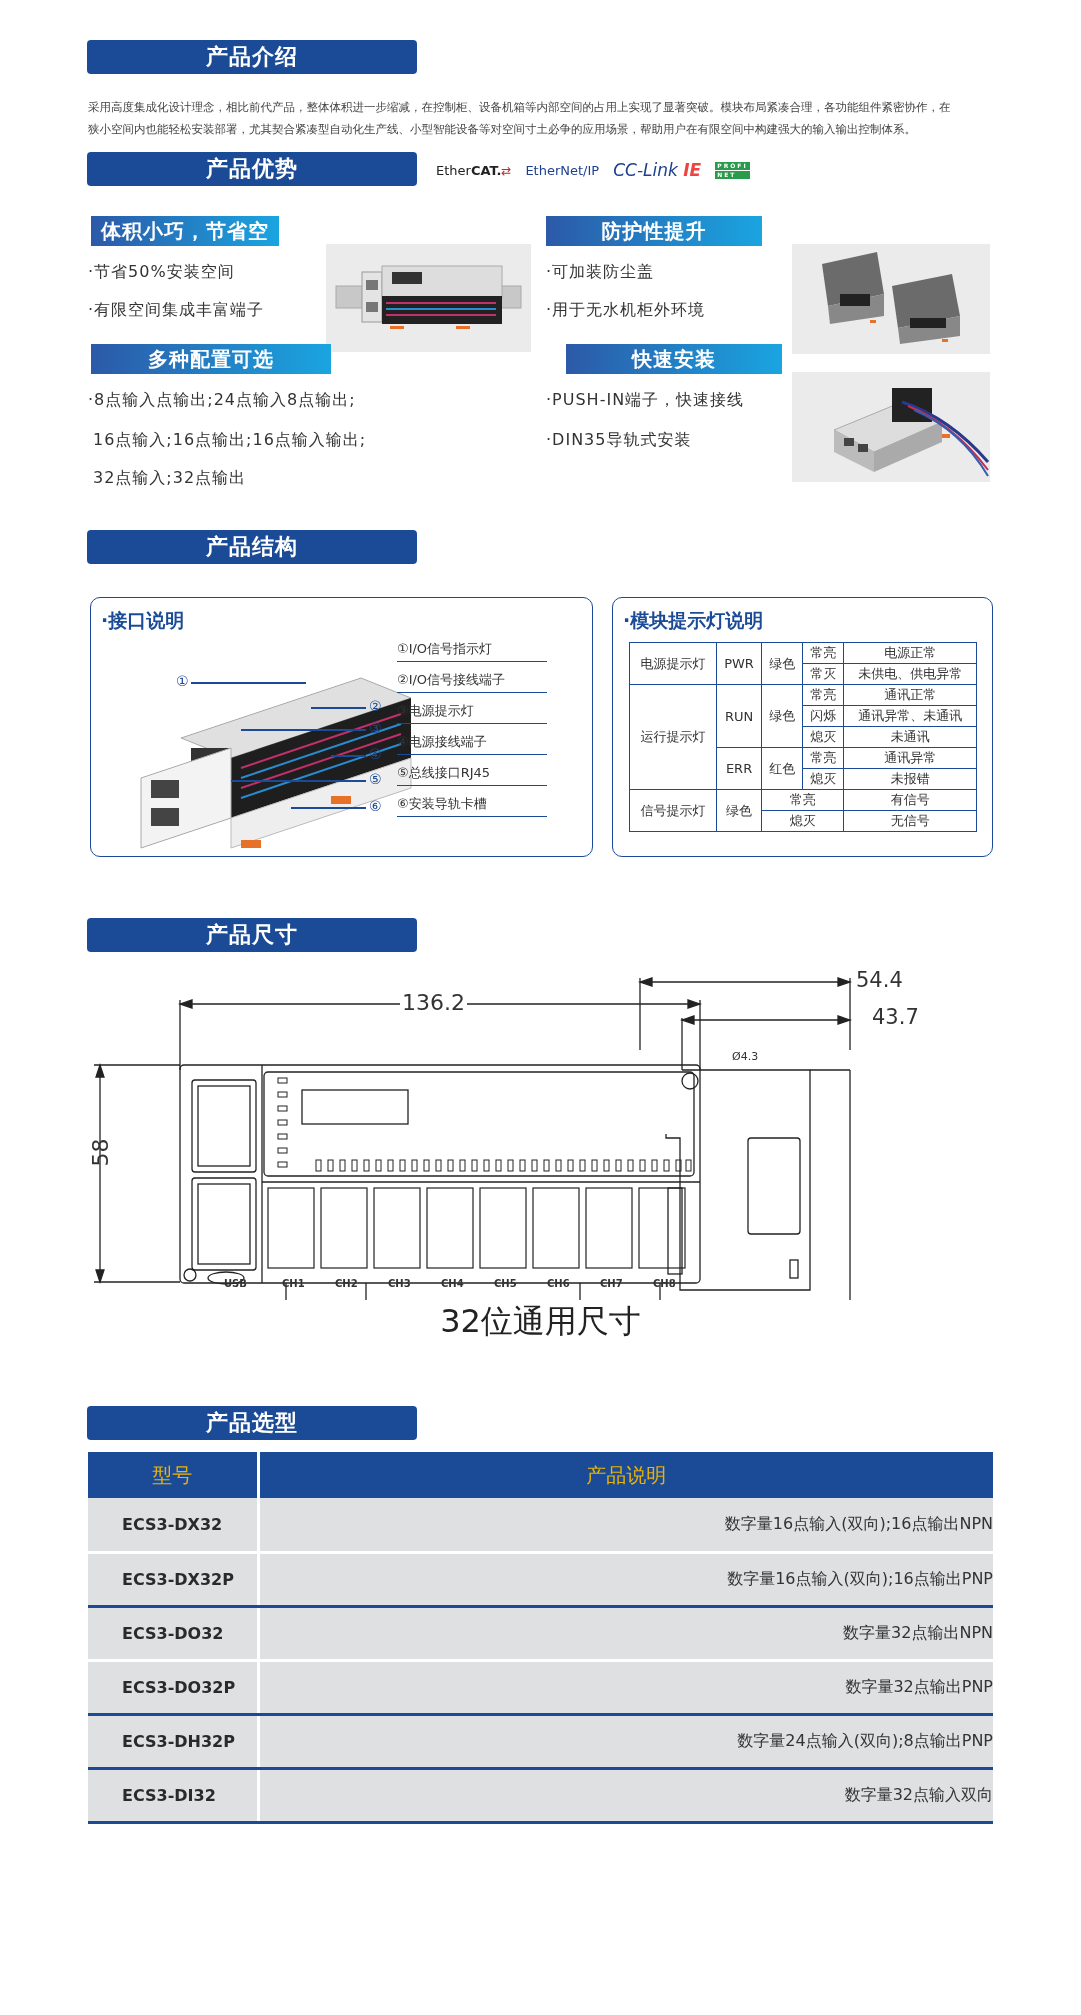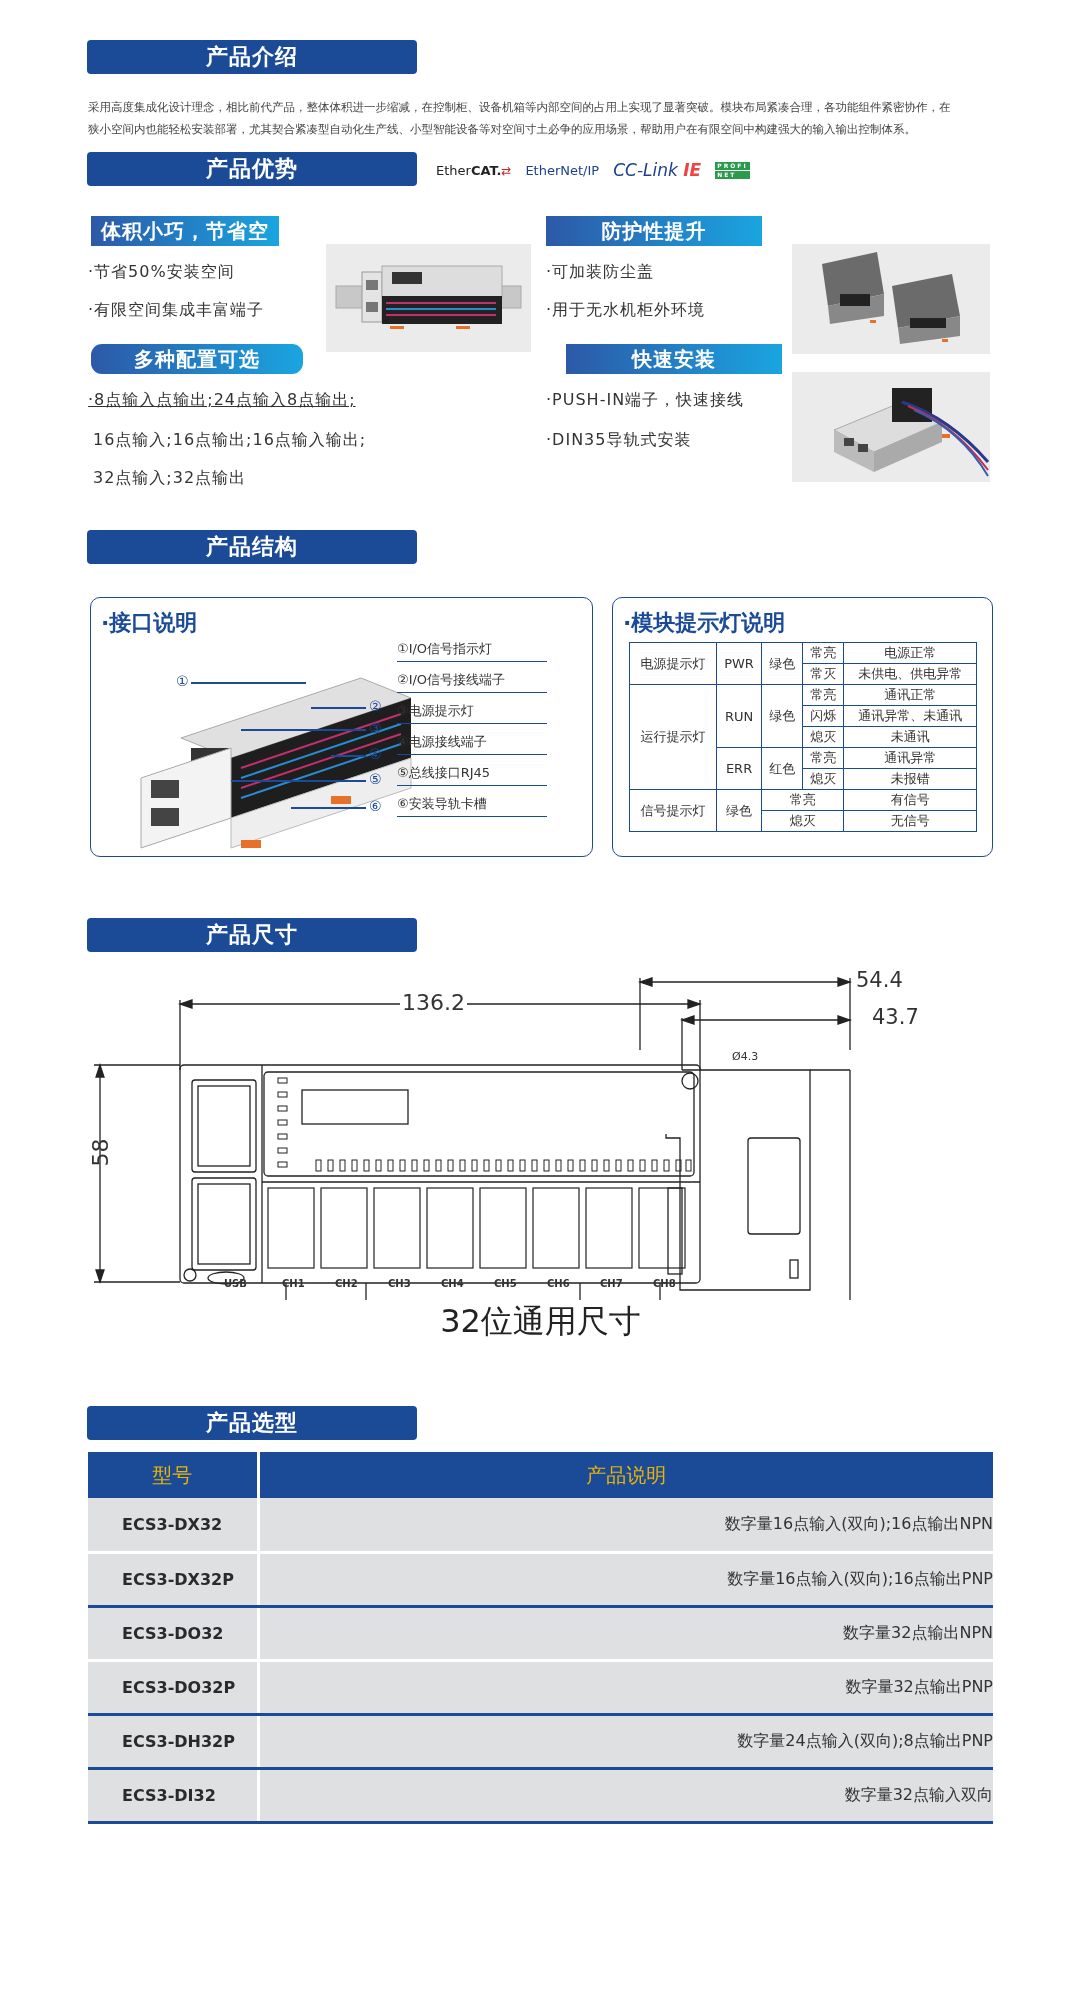--- a/index.html
+++ b/index.html
@@ -13,21 +13,21 @@
   .logo-ethercat .arr { color: #c0272d; font-size: 12px; }
   .logo-ethernetip { color: #1d3f8f; font-size: 13px; }
   .logo-cclink { color: #1d3f8f; font-style: italic; font-size: 17px; }
   .logo-cclink b { color: #ef4444; }
   .logo-profinet { display: flex; flex-direction: column; gap: 1px; }
   .logo-profinet span { display: block; background: #2a9a4d; color: #fff; font-size: 6px; font-weight: bold; padding: 0 2px; letter-spacing: 2px; line-height: 8px; }
   .feat-title { position: absolute; height: 30px; color: #fff; font-size: 20px; font-weight: bold; text-align: center; line-height: 30px; background: linear-gradient(90deg, #2c59a8 0%, #1aa5e0 100%); letter-spacing: 1px; }
   .bullet { position: absolute; font-size: 16px; color: #333; letter-spacing: 1px; }
   .photo { position: absolute; background: #ebebeb; }
   .card { position: absolute; border: 1.5px solid #1b4b96; border-radius: 10px; background: #fff; }
-  .card-title { position: absolute; color: #1b4b96; font-weight: bold; font-size: 22px; }
+  .card-title { position: absolute; color: #1b4b96; font-weight: bold; font-size: 19px; }
   .callout { position: absolute; font-size: 13px; color: #333; border-bottom: 1.5px solid #1b4b96; width: 150px; padding-bottom: 3px; }
   .led-table { position: absolute; border-collapse: collapse; font-size: 13px; color: #333; }
   .led-table td { border: 1.5px solid #1b4b96; text-align: center; padding: 0 4px; height: 21px; white-space: nowrap; }
   .dim-caption { position: absolute; left: 0; width: 1081px; text-align: center; top: 1300px; font-size: 32px; color: #222; }
   .sel-table { position: absolute; left: 88px; top: 1452px; width: 905px; border-collapse: collapse; }
   .sel-table th { background: #1b4b96; color: #eab308; font-weight: normal; font-size: 20px; height: 46px; border-right: 3px solid #fff; }
   .sel-table th:last-child { border-right: none; }
   .sel-table td { background: #dfe0e1; height: 54px; font-size: 16px; color: #333; border-bottom: 3px solid #fff; }
   .sel-table td.model { width: 170px; font-weight: bold; padding-left: 34px; border-right: 3px solid #fff; font-size: 16px; color: #2a2a2a; }
   .sel-table td.desc { text-align: right; padding-left: 210px; }
@@ -88,22 +88,22 @@
     <polygon points="36,62 92,50 92,72 38,80" fill="#888"></polygon>
     <rect x="48" y="50" width="30" height="12" fill="#222"></rect>
     <polygon points="100,42 160,30 168,72 106,84" fill="#555" opacity="0.85"></polygon>
     <polygon points="106,84 168,72 168,92 108,100" fill="#888"></polygon>
     <rect x="118" y="74" width="36" height="10" fill="#222"></rect>
     <rect x="78" y="76" width="6" height="3" fill="#e8712a"></rect>
     <rect x="150" y="95" width="6" height="3" fill="#e8712a"></rect>
   </svg>
 </div>
 
-<div class="feat-title" style="left:91px;top:344px;width:212px;border-radius:11px;">多种配置可选</div>
-<div class="bullet" style="left:88px;top:390px;text-decoration:underline;">·8点输入点输出;24点输入8点输出;</div>
+<div class="feat-title" style="left:91px;top:344px;width:240px;">多种配置可选</div>
+<div class="bullet" style="left:88px;top:390px;">·8点输入点输出;24点输入8点输出;</div>
 <div class="bullet" style="left:93px;top:430px;">16点输入;16点输出;16点输入输出;</div>
 <div class="bullet" style="left:93px;top:468px;">32点输入;32点输出</div>
 
 <div class="feat-title" style="left:566px;top:344px;width:216px;">快速安装</div>
 <div class="bullet" style="left:546px;top:390px;">·PUSH-IN端子，快速接线</div>
 <div class="bullet" style="left:546px;top:430px;">·DIN35导轨式安装</div>
 
 <div class="photo" style="left:792px;top:372px;width:198px;height:110px;">
   <svg width="198" height="110" viewBox="0 0 198 110">
     <polygon points="42,58 110,30 150,50 82,80" fill="#ddd" stroke="#aaa"></polygon>

